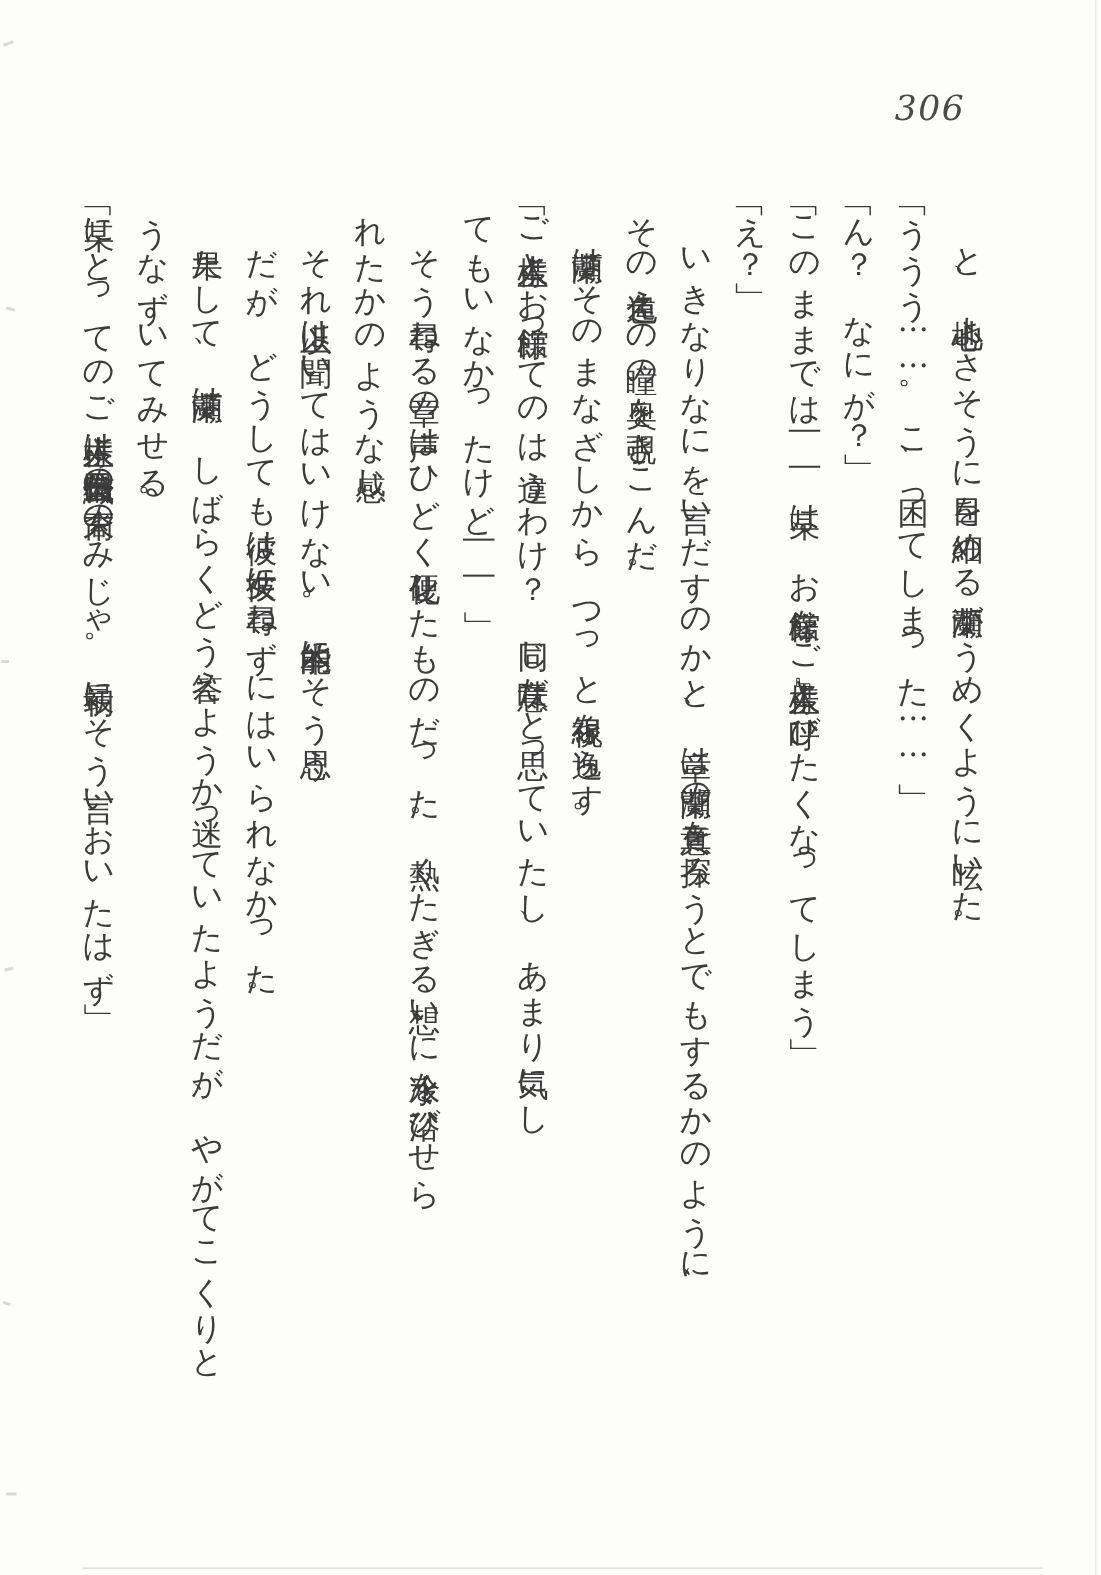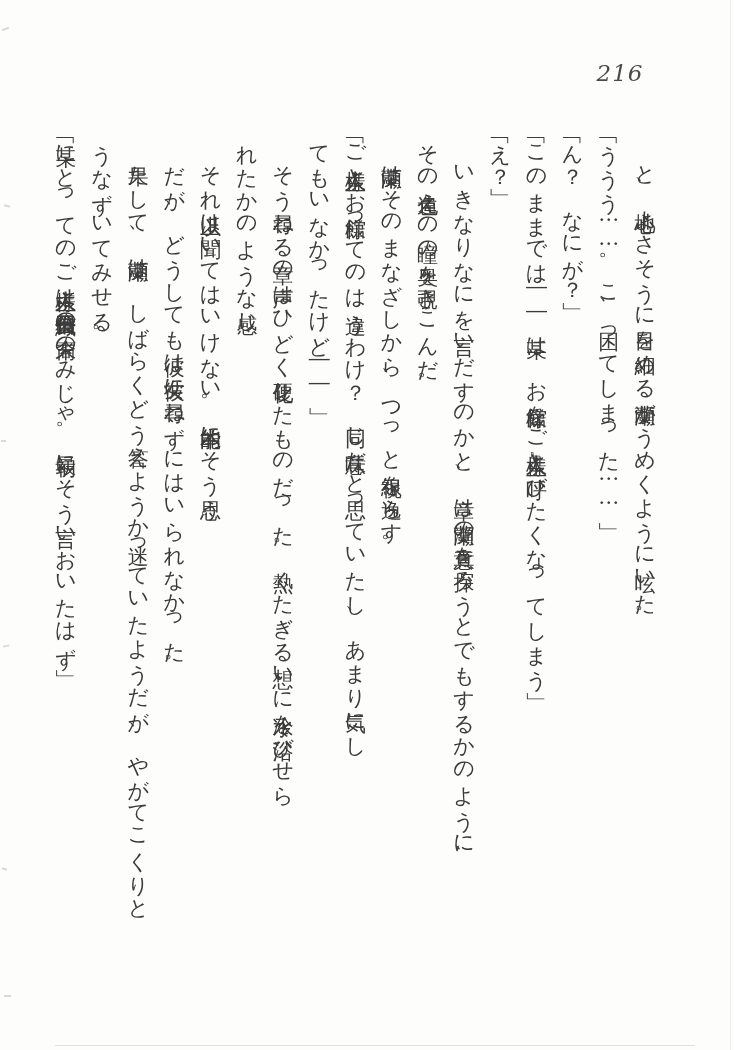--- a/index.html
+++ b/index.html
@@ -73,21 +73,21 @@
   .m3 { left: 1px;  top: 440px;  width: 5px; height: 2px; }
   .m4 { left: 3px;  top: 645px;  width: 6px; height: 2px; transform: rotate(-12deg); }
   .m5 { left: 2px;  top: 868px;  width: 5px; height: 2px; transform: rotate(18deg);  }
   .m6 { left: 4px;  top: 995px;  width: 7px; height: 2px; }
 </style>
 </head>
 <body>
 
 <div class="page">
 
-  <div class="page-number">216</div>
+  <div class="page-number">306</div>
 
   <div class="text-block">
       <div class="tline indent">と、心地よさそうに目を細める蘭瀬がうめくように呟いた。</div>
       <div class="tline">「ううう……。こ、困ってしまった……」</div>
       <div class="tline">「ん？　なにが？」</div>
       <div class="tline">「このままでは――某は、お館様を『ご主人様』と呼びたくなってしまう」</div>
       <div class="tline">「え？」</div>
       <div class="tline indent">いきなりなにを言いだすのかと、章は蘭瀬の真意を探ろうとでもするかのように、</div>
       <div class="tline">その色違えの瞳の奥を覗きこんだ。</div>
       <div class="tline indent">蘭瀬はそのまなざしから、つっと視線を逸らす。</div>

